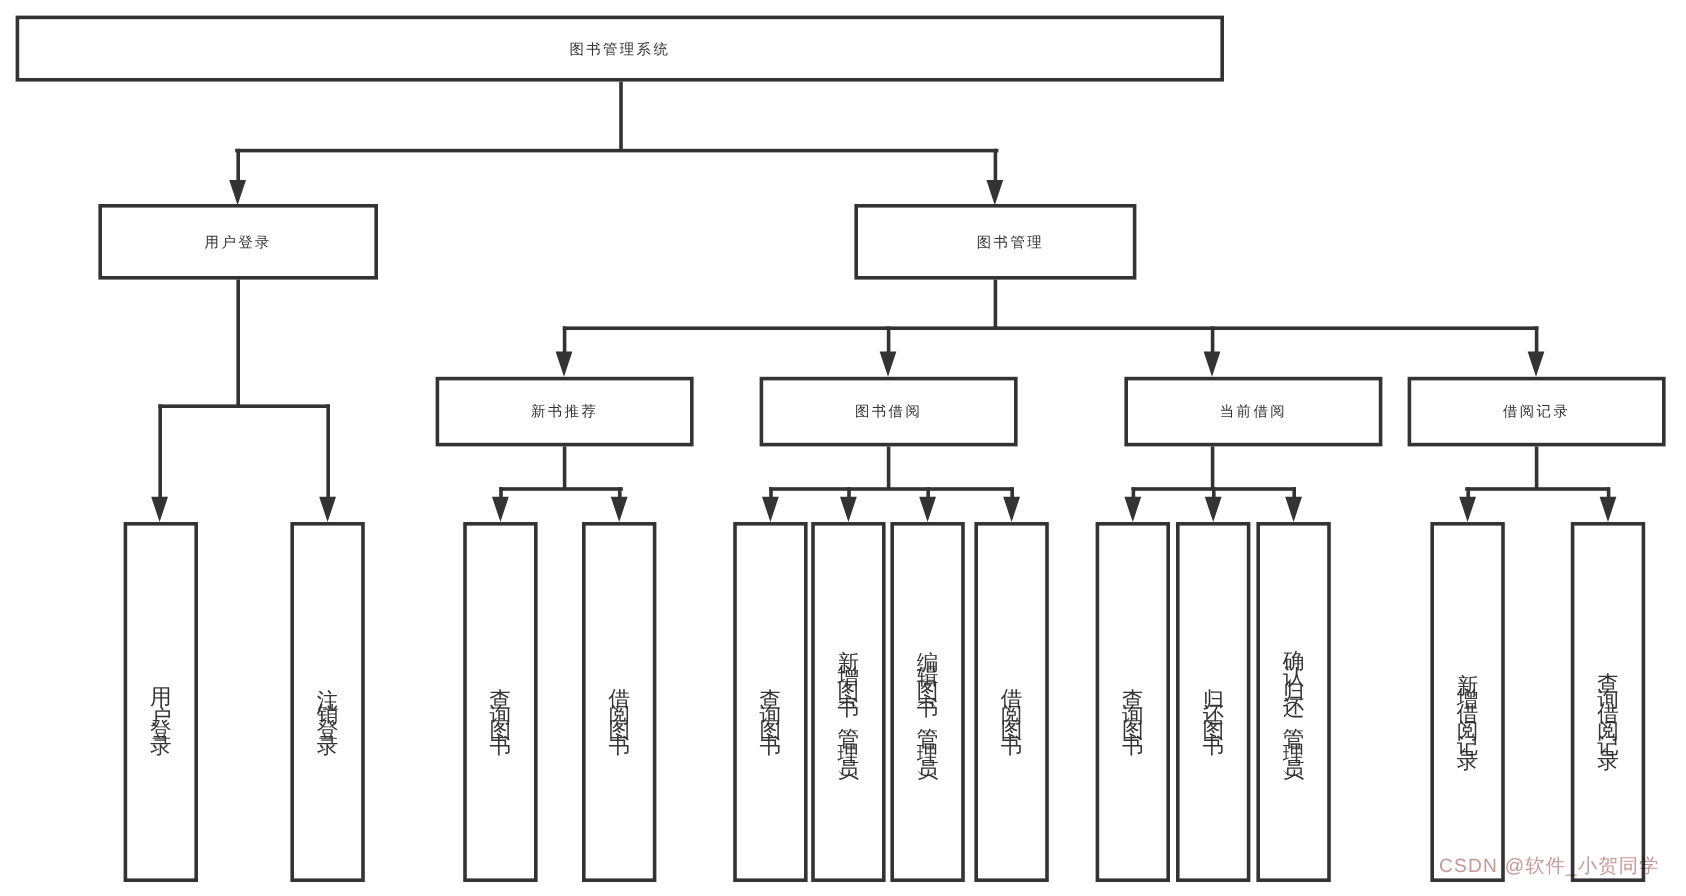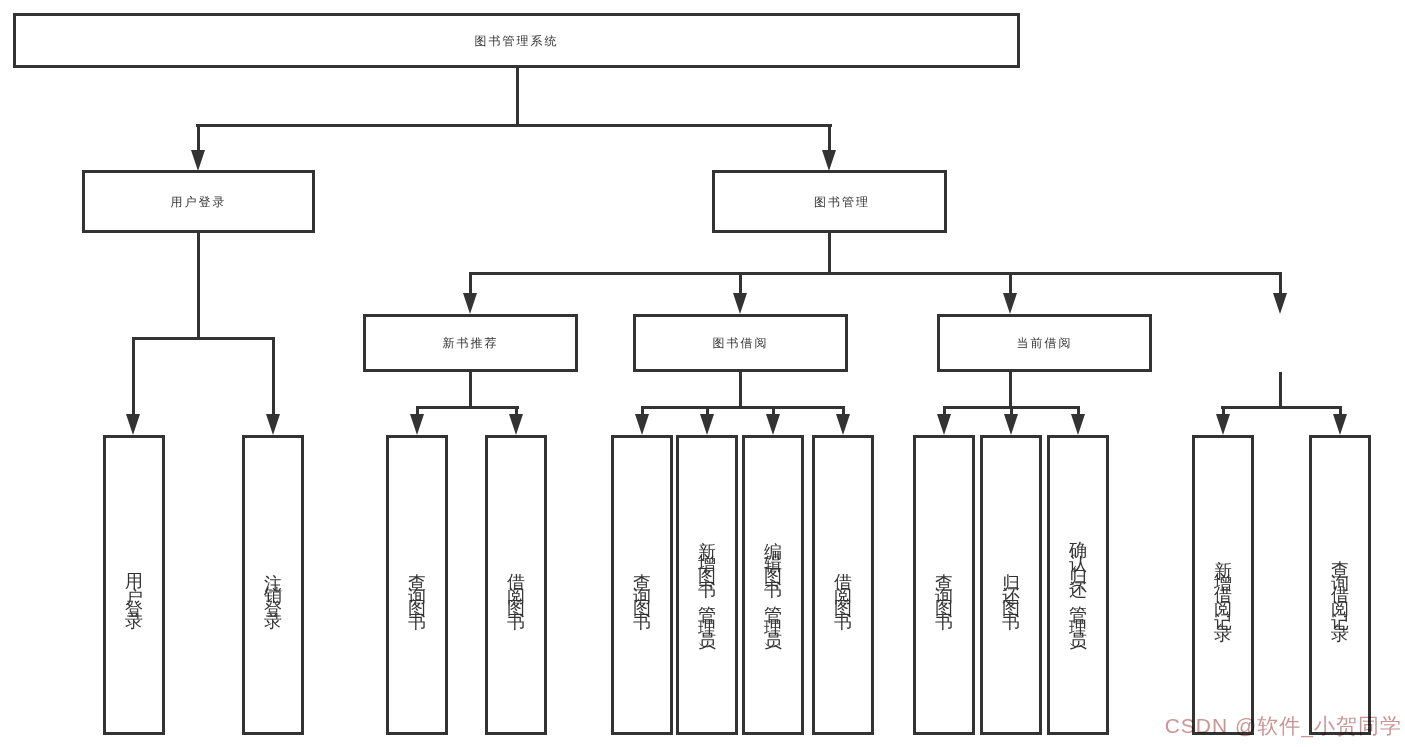--- a/index.html
+++ b/index.html
@@ -93,38 +93,39 @@
   .dp-x707{left:706px;} .ar-x707{left:700px;}
   .dp-x773{left:772px;} .ar-x773{left:766px;}
   .dp-x843{left:842px;} .ar-x843{left:836px;}
   .dp-x944{left:943px;} .ar-x944{left:937px;}
   .dp-x1011{left:1010px;} .ar-x1011{left:1004px;}
   .dp-x1078{left:1077px;} .ar-x1078{left:1071px;}
   .dp-x1223{left:1222px;} .ar-x1223{left:1216px;}
   .dp-x1340{left:1339px;} .ar-x1340{left:1333px;}
   
   .watermark{
-    position:absolute;right:3px;top:712px;z-index:10;
-    font-size:21px;color:var(--wm);letter-spacing:1px;
+    position:absolute;right:22px;top:712px;z-index:10;
+    font-size:16px;color:var(--wm);letter-spacing:1px;
     mix-blend-mode:multiply;white-space:nowrap;
   }
 </style>
 </head>
 <body>
 
 <div class="canvas">
 
   <div class="box root-box">图书管理系统</div>
 
   <div class="box lvl2-a">用户登录</div>
   <div class="box lvl2-b">图书管理</div>
 
   <div class="box lvl3-a">新书推荐</div>
   <div class="box lvl3-b">图书借阅</div>
   <div class="box lvl3-c">当前借阅</div>
+  <div class="box lvl3-d">借阅记录</div>
 
   <div class="leaf lf1">用户登录</div>
   <div class="leaf lf2">注销登录</div>
 
   <div class="leaf lf3">查询图书</div>
   <div class="leaf lf4">借阅图书</div>
 
   <div class="leaf lf5">查询图书</div>
   <div class="leaf lf6">新增图书（管理员）</div>
   <div class="leaf lf7">编辑图书（管理员）</div>

